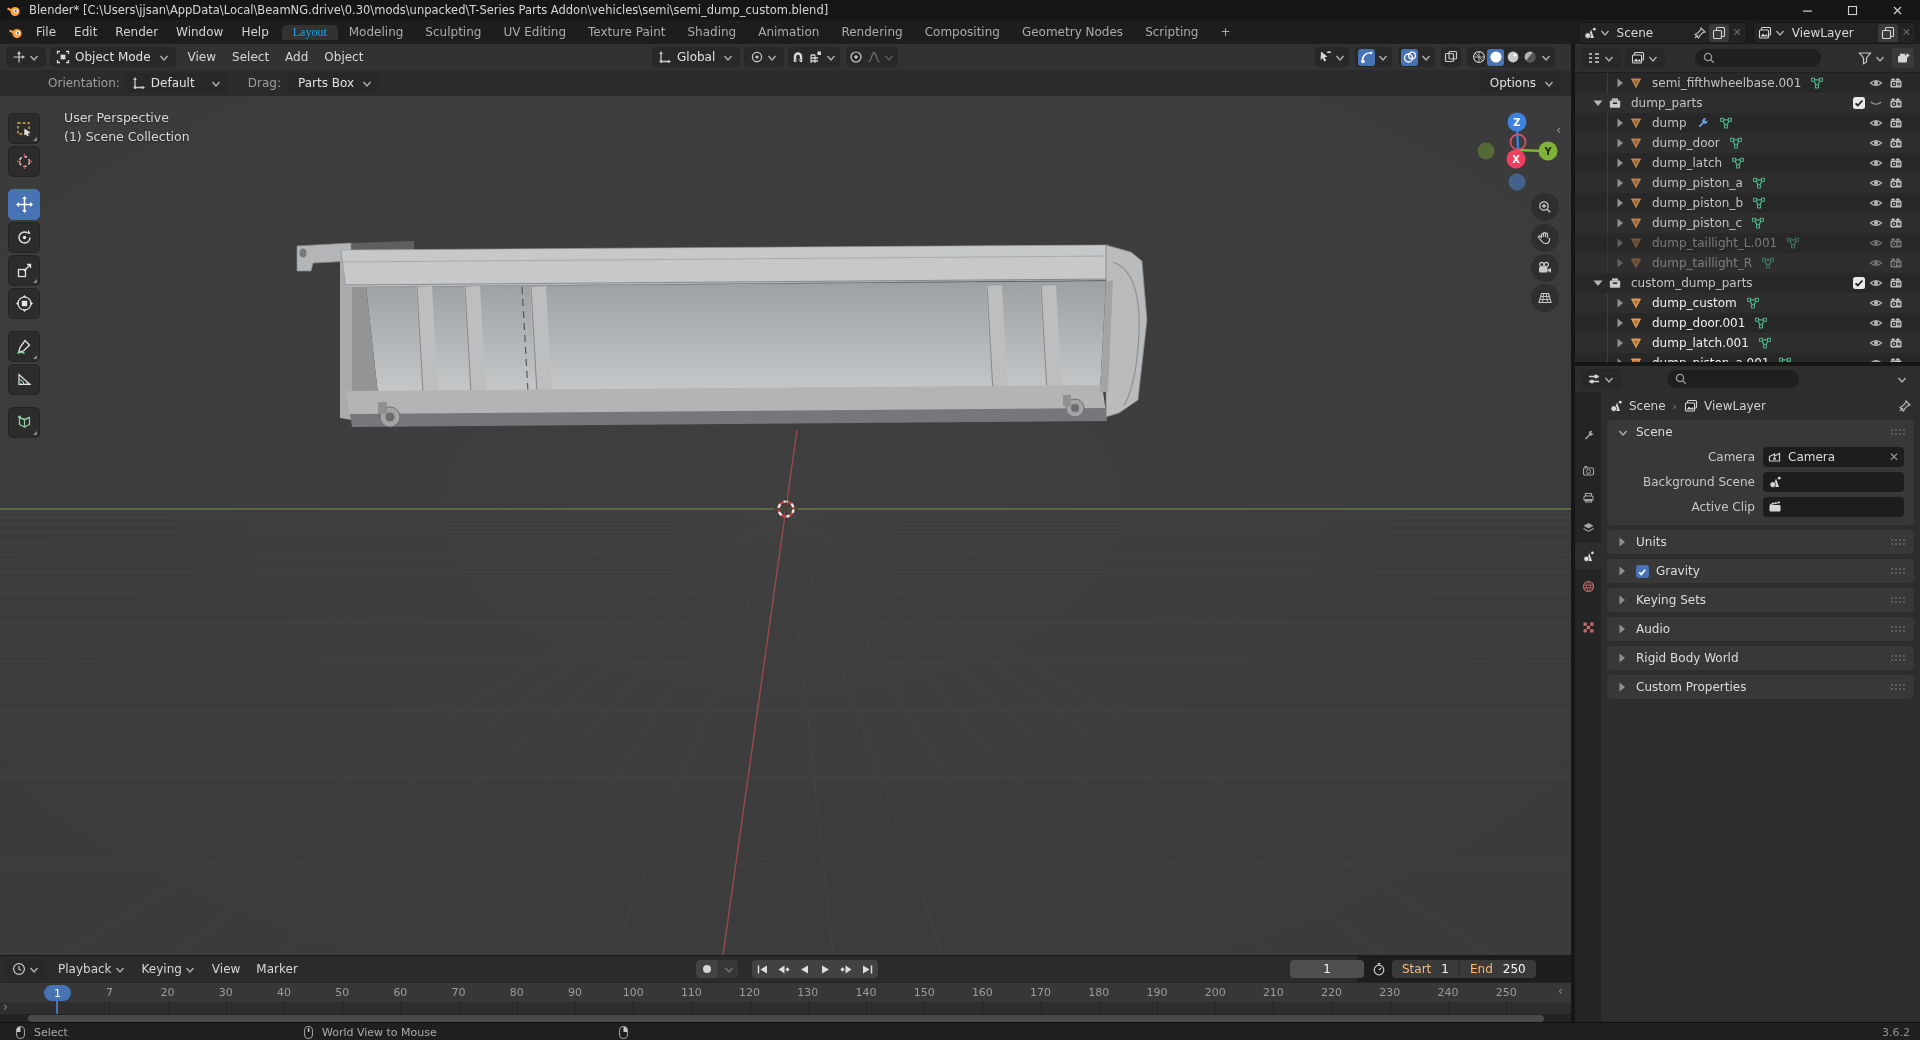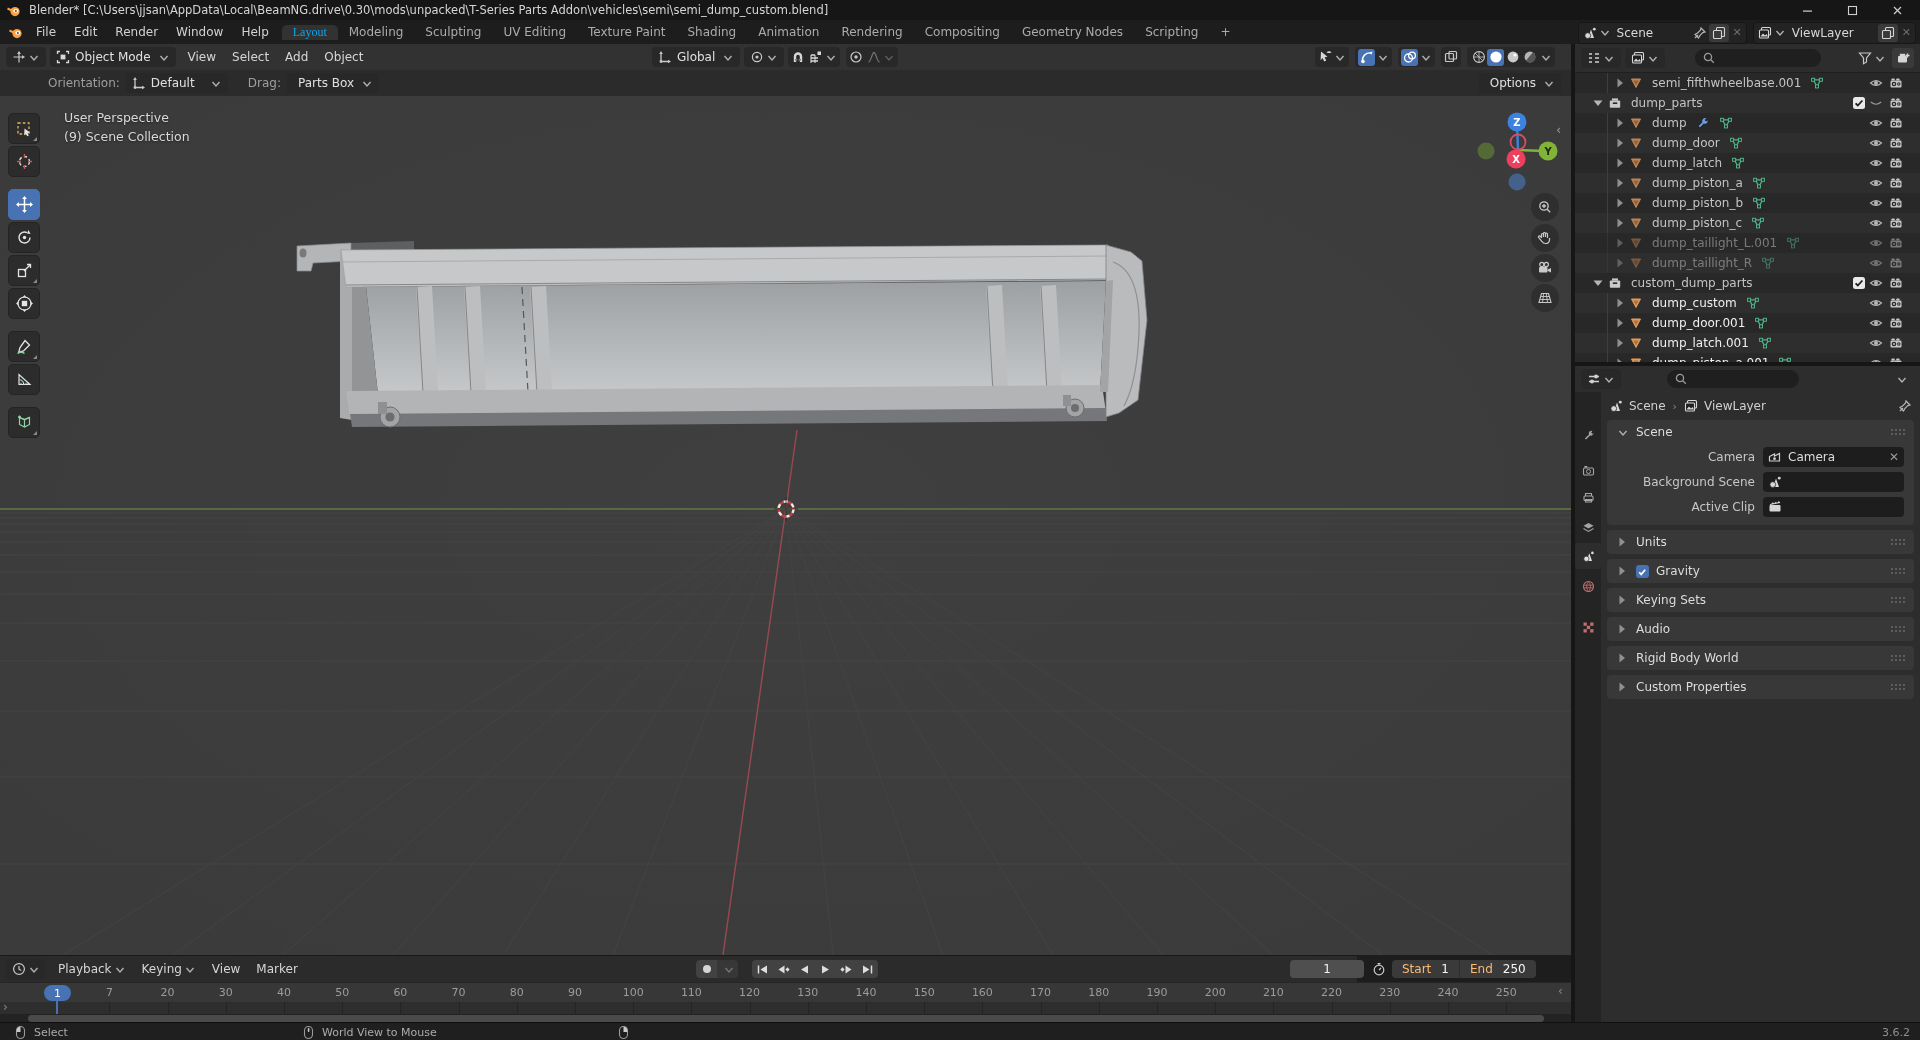--- a/index.html
+++ b/index.html
@@ -533,21 +533,21 @@
         <circle cx="1548" cy="55" r="9.5" fill="#7fb438"></circle>
         <text x="1548" y="58.5" text-anchor="middle" font-size="10" font-weight="bold" fill="#1f2c10">Y</text>
         <circle cx="1516" cy="63" r="9.5" fill="#ee3f5e"></circle>
         <text x="1516" y="66.5" text-anchor="middle" font-size="10" font-weight="bold" fill="#ffffff">X</text>
         <circle cx="1517" cy="86" r="8.5" fill="#44618c"></circle>
       </g>
     </svg>
 
     <div id="overlay-text" class="abs">
       <div>User Perspective</div>
-      <div>(9) Scene Collection</div>
+      <div>(1) Scene Collection</div>
     </div>
 
     <div id="toolbar" class="abs">
         <div class="tool-btn corner">
           <svg width="17" height="16" viewBox="0 0 17 16" xmlns="http://www.w3.org/2000/svg">
             <rect x="2" y="2" width="11" height="11" stroke="#e8b35a" stroke-width="1.3" stroke-dasharray="2.6 2.2" fill="none"></rect>
             <path d="M8.5 7.5l5.5 4-2.4.4 1.2 2.6-1.7.8-1.2-2.7-1.7 1.7z" fill="#e5e5e5"></path>
           </svg>
         </div>
         <div class="tool-btn">

